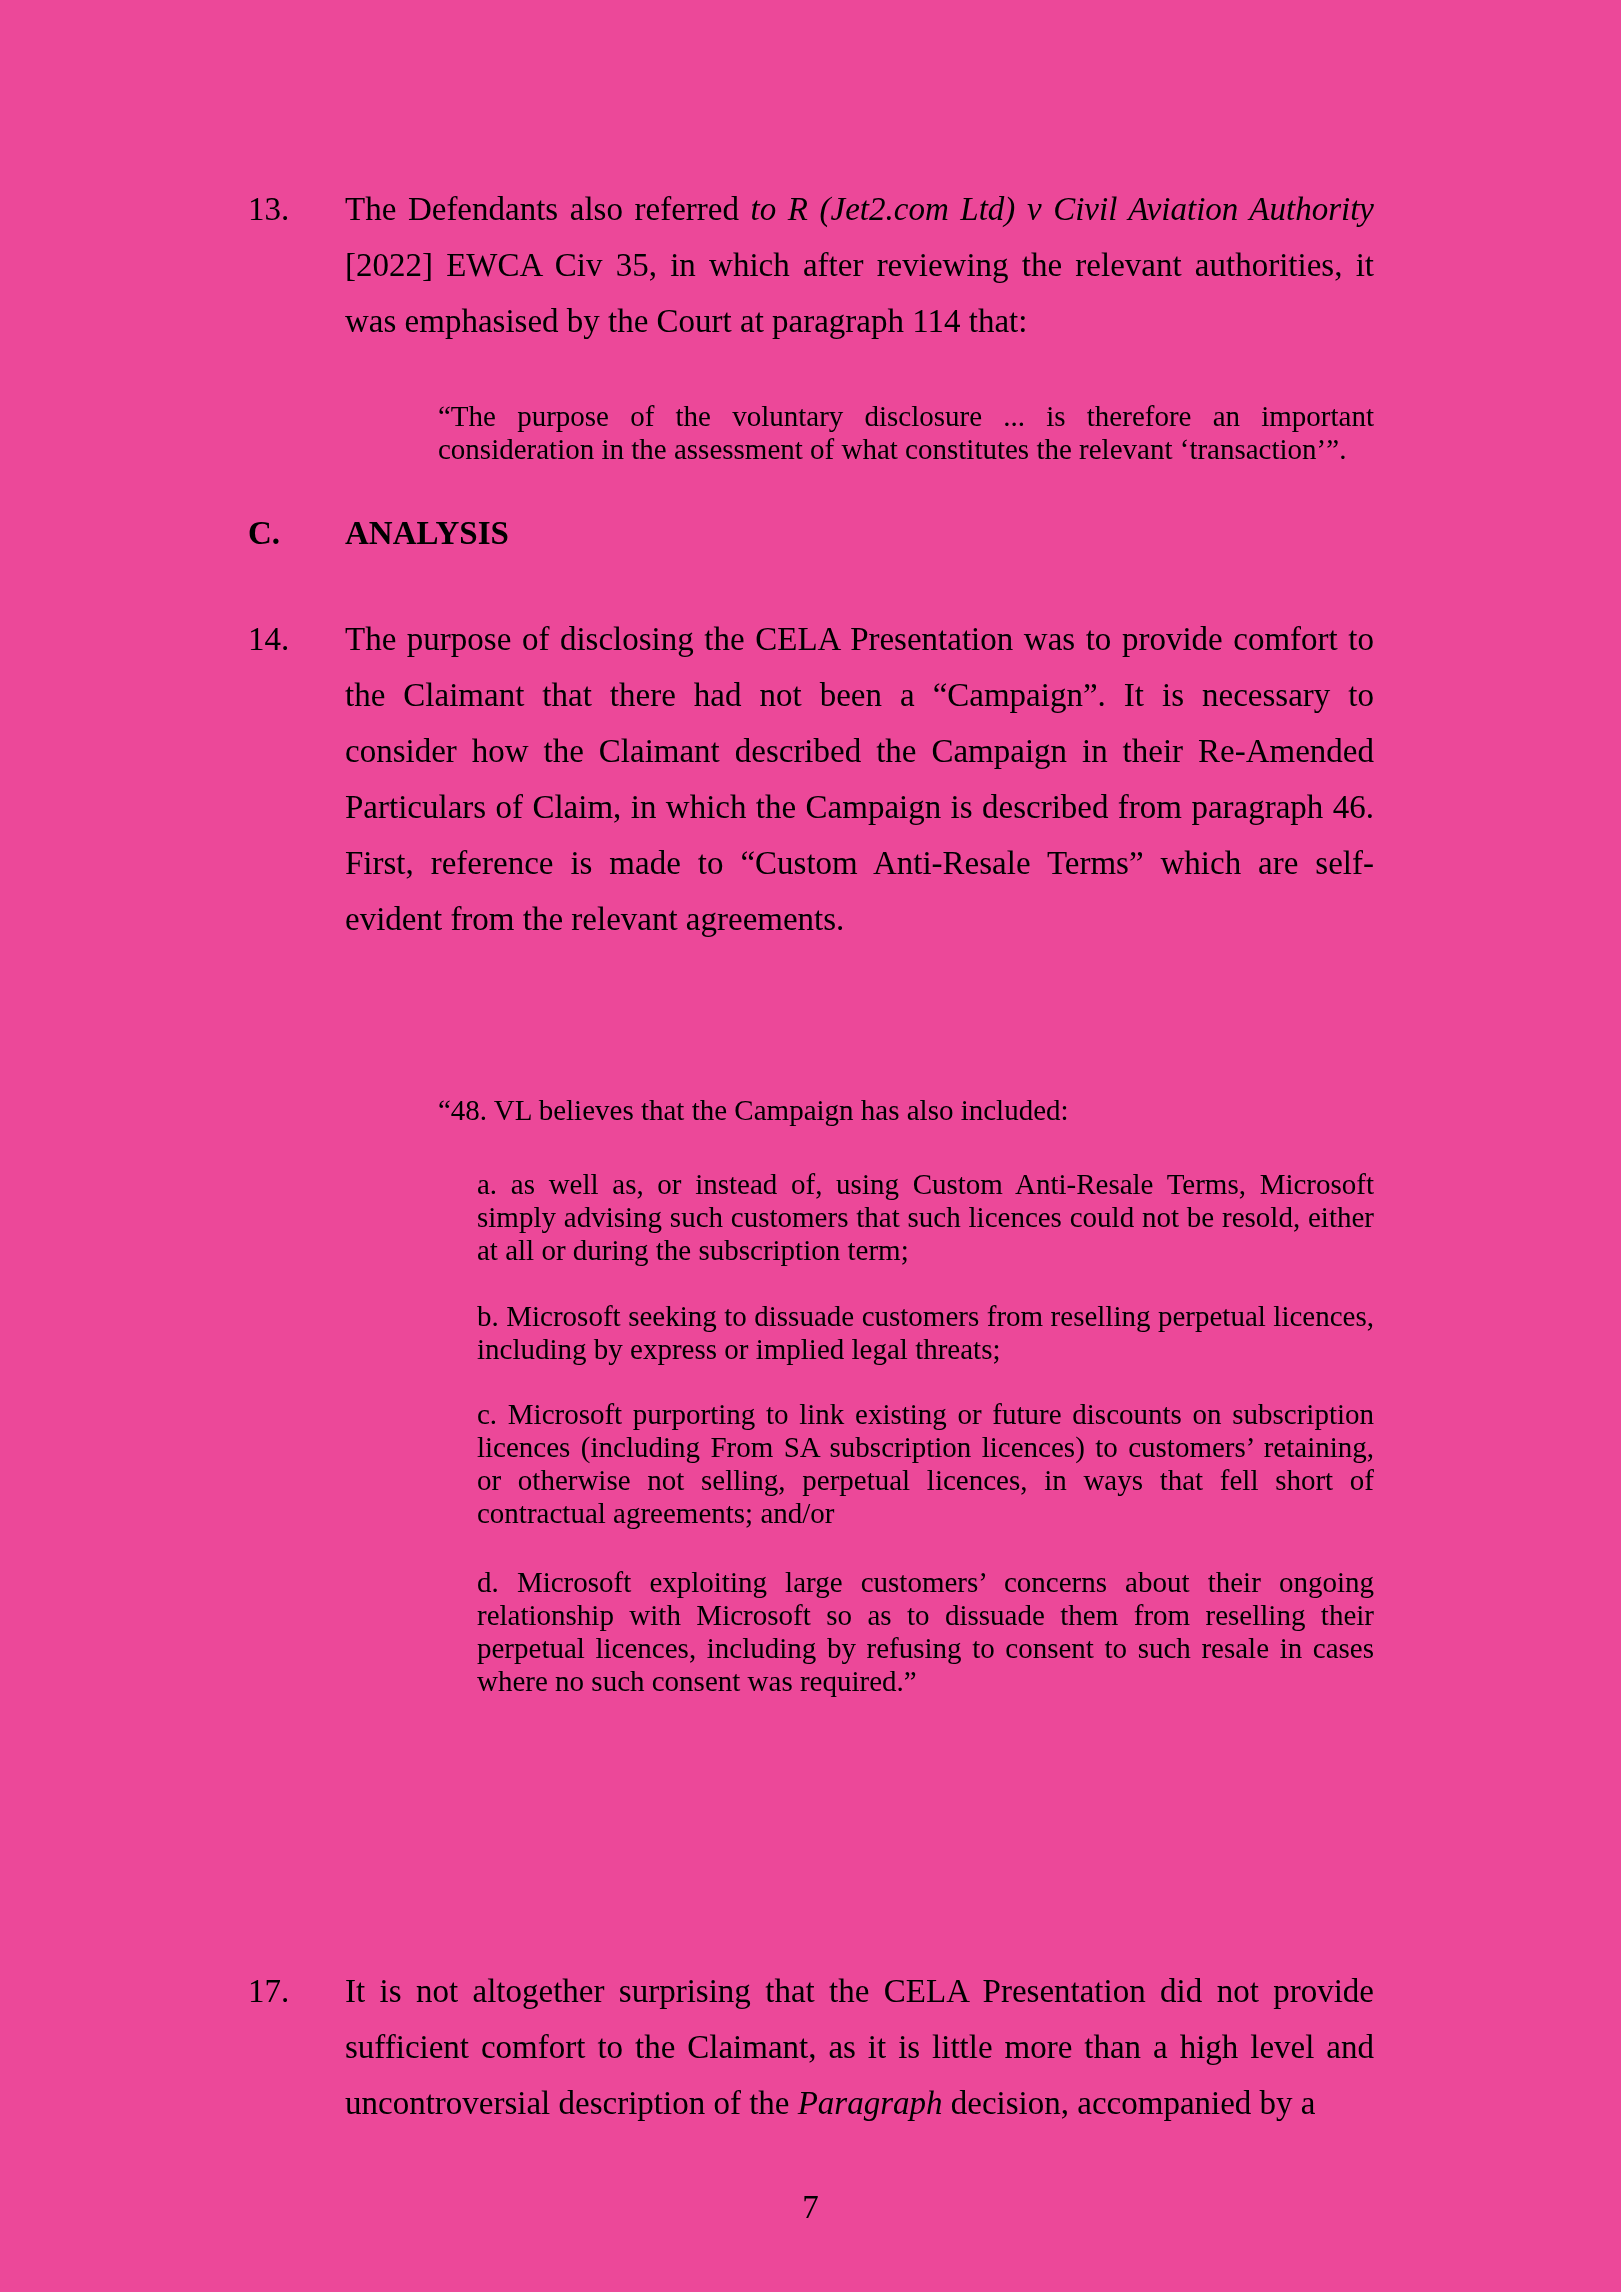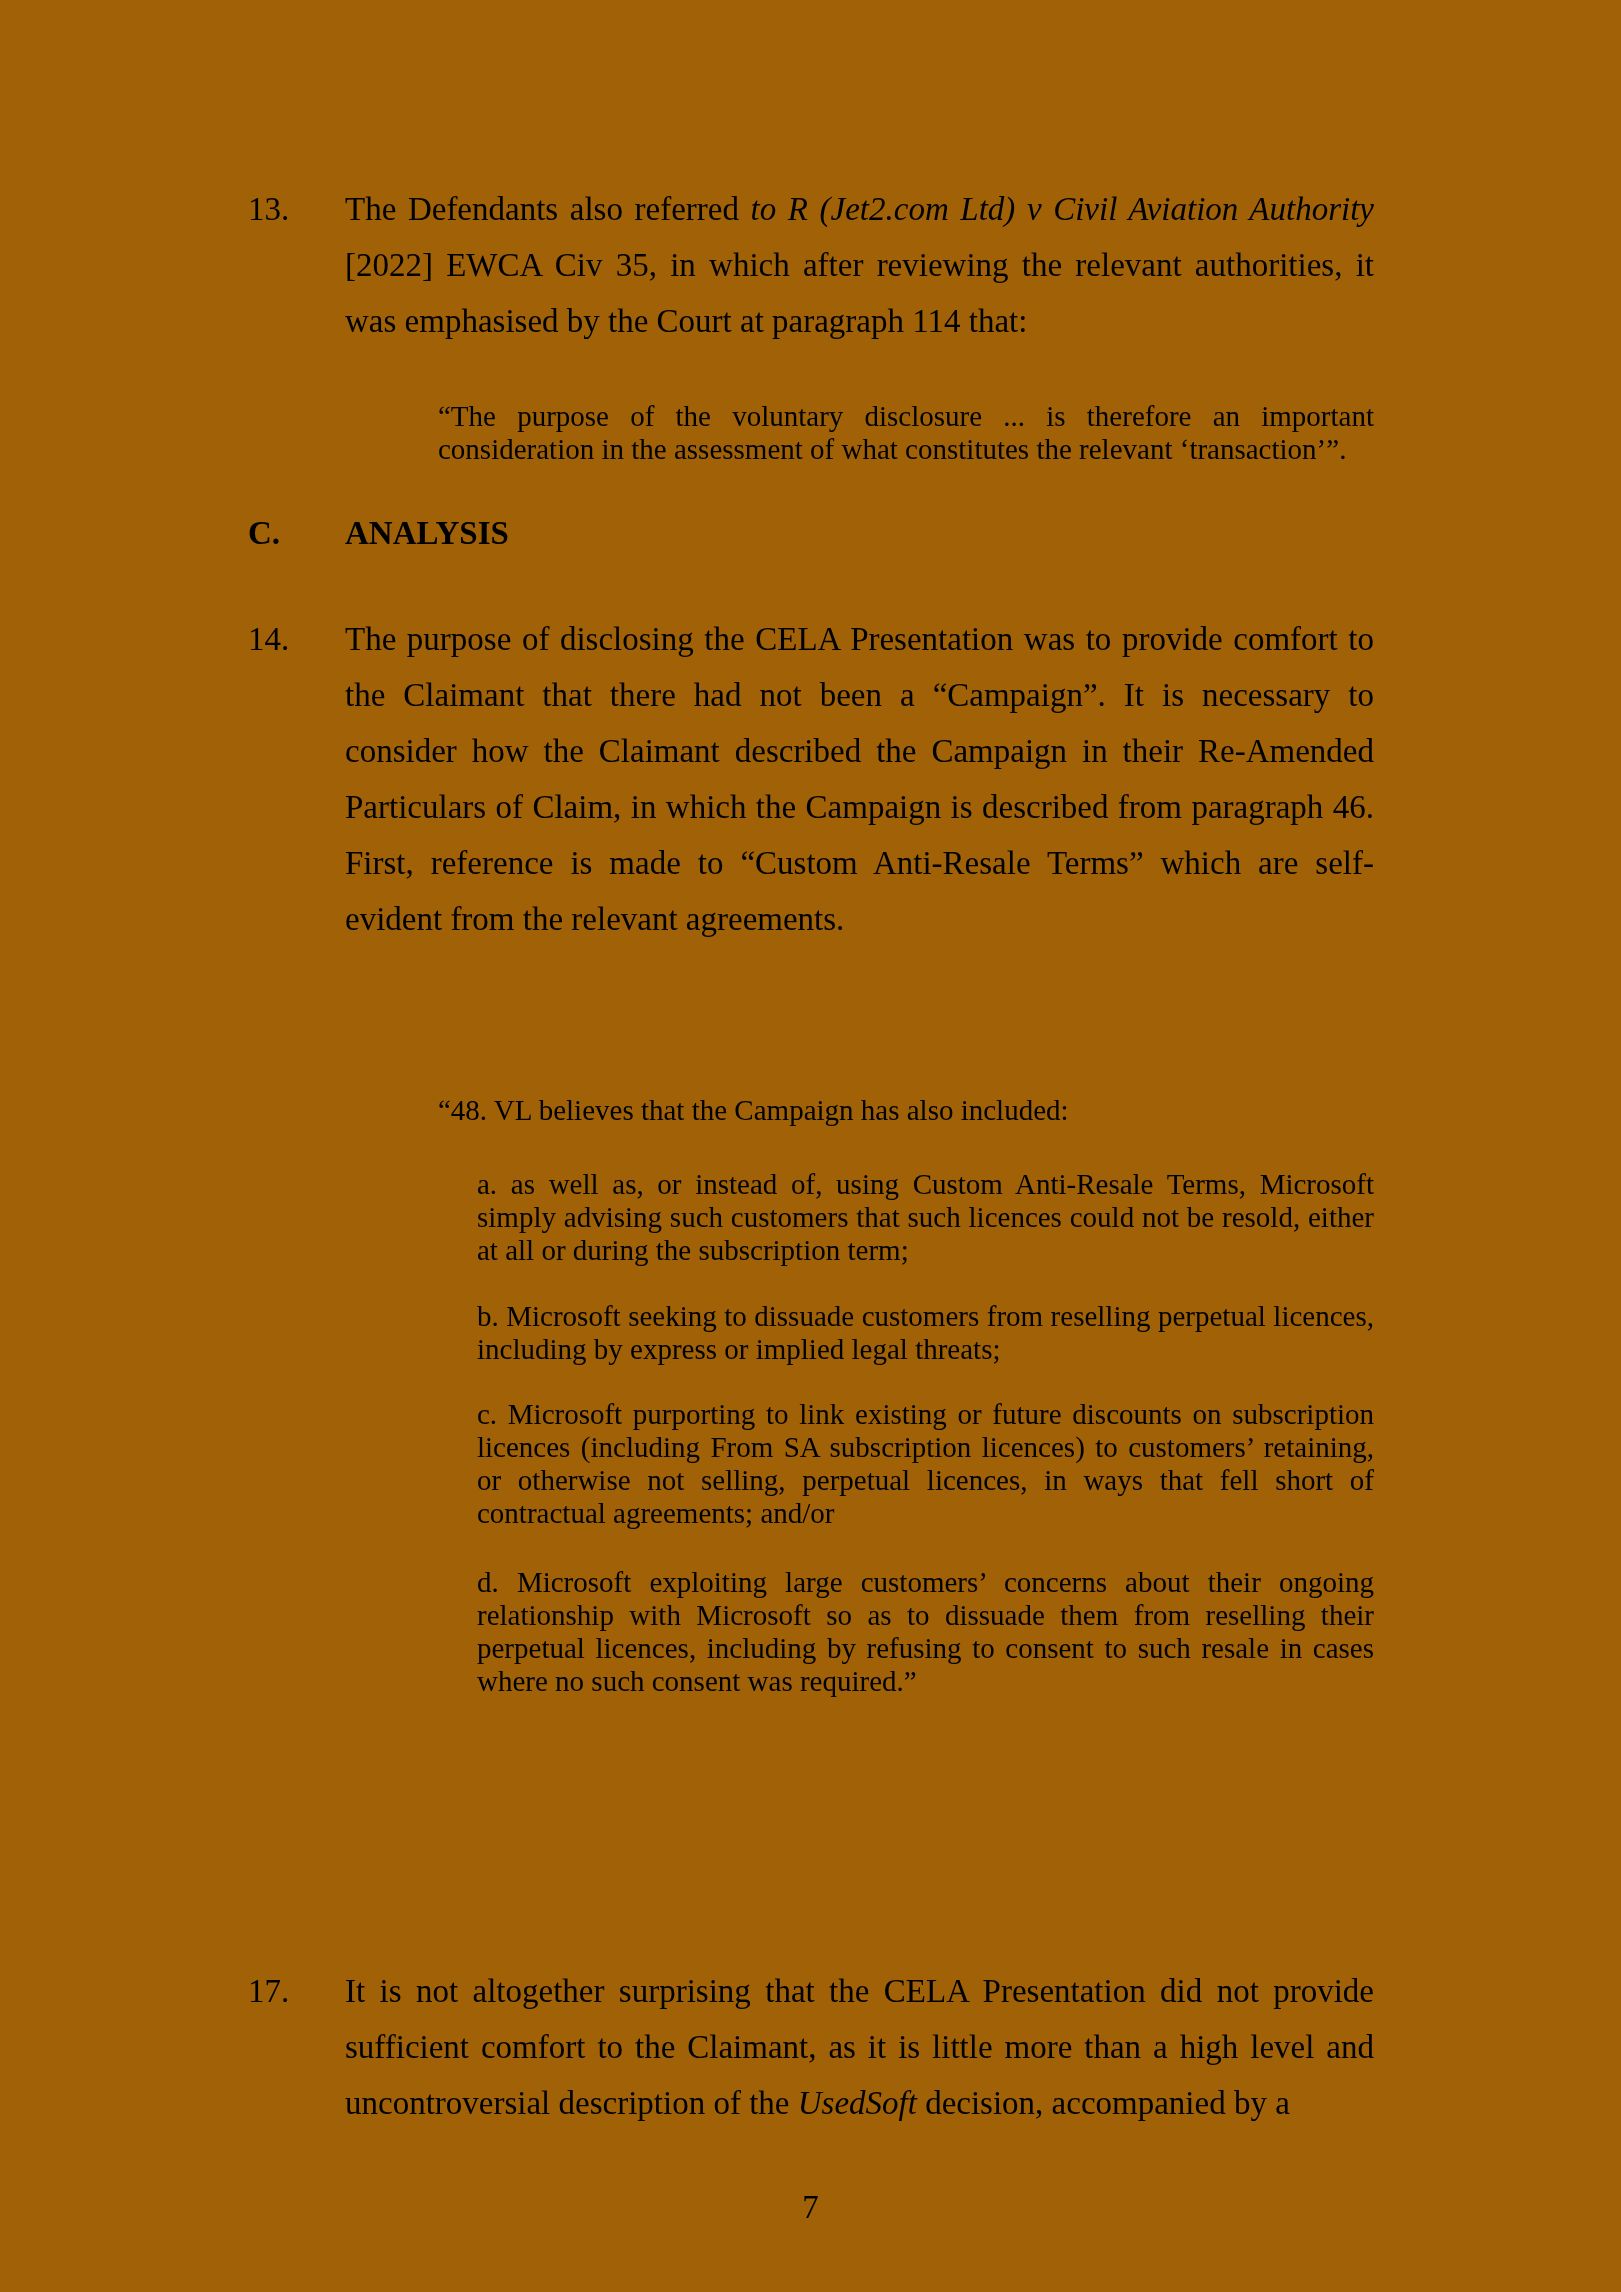--- a/index.html
+++ b/index.html
@@ -4,21 +4,21 @@
 <style>
   html, body {
     margin: 0;
     padding: 0;
     background: #ffffff;
   }
   .page {
     position: relative;
     width: 1621px;
     height: 2293px;
-    background: #a16207;
+    background: #ec4899;
     color: #000000;
     font-family: "Liberation Serif", serif;
     overflow: hidden;
   }
   .block {
     position: absolute;
     left: 248px;
     width: 1126px;
     font-size: 33px;
     line-height: 56px;
@@ -95,19 +95,19 @@
 
   <blockquote class="subitem" style="top:1300px">b. Microsoft seeking to dissuade customers from reselling perpetual licences, including by express or implied legal threats;</blockquote>
 
   <blockquote class="subitem" style="top:1398px">c. Microsoft purporting to link existing or future discounts on subscription licences (including From SA subscription licences) to customers’ retaining, or otherwise not selling, perpetual licences, in ways that fell short of contractual agreements; and/or</blockquote>
 
   <blockquote class="subitem" style="top:1566px">d. Microsoft exploiting large customers’ concerns about their ongoing relationship with Microsoft so as to dissuade them from reselling their perpetual licences, including by refusing to consent to such resale in cases where no such consent was required.”</blockquote>
 
 
   <div class="block para" style="top:1963px">
     <div class="num">17.</div>
-    <div class="ptext"><span>It is not altogether surprising that the CELA Presentation did not provide sufficient comfort to the Claimant, as it is little more than a high level and uncontroversial description of the </span><em>UsedSoft</em><span> decision, accompanied by a</span></div>
+    <div class="ptext"><span>It is not altogether surprising that the CELA Presentation did not provide sufficient comfort to the Claimant, as it is little more than a high level and uncontroversial description of the </span><em>Paragraph</em><span> decision, accompanied by a</span></div>
   </div>
 
   <div class="pagenum" style="top:2179px">7</div>
 
 </div>
 
 
 </body></html>

